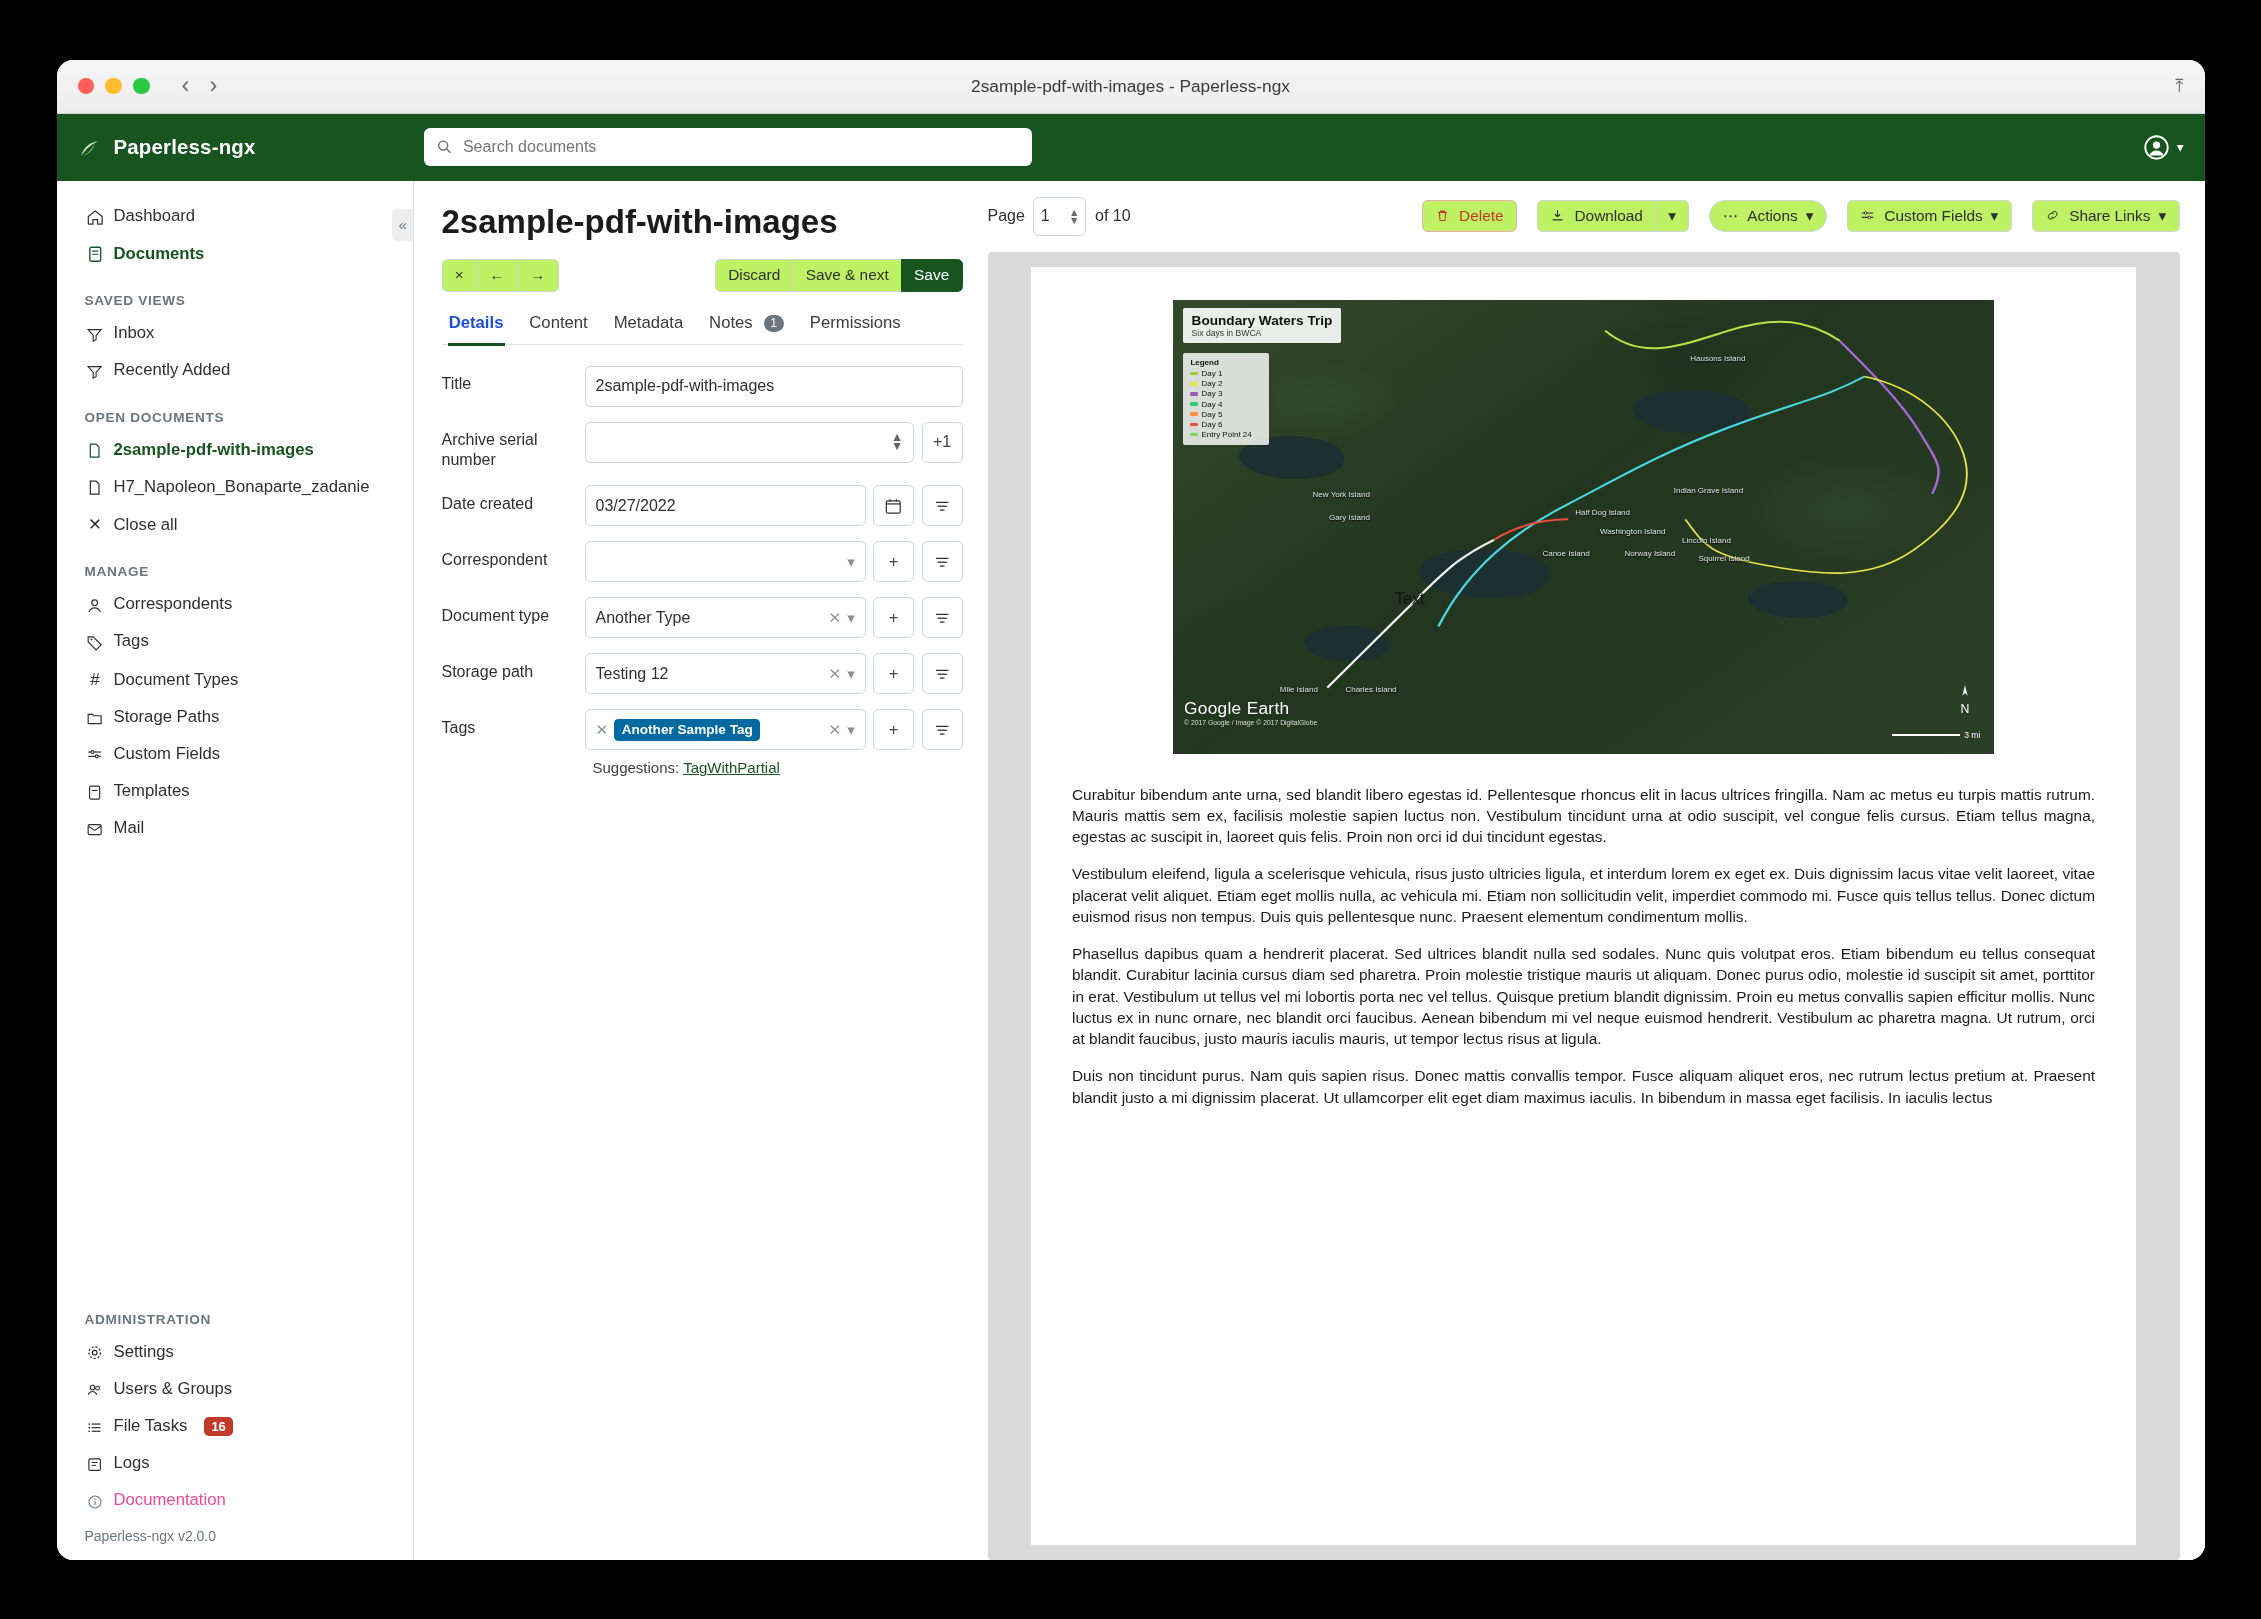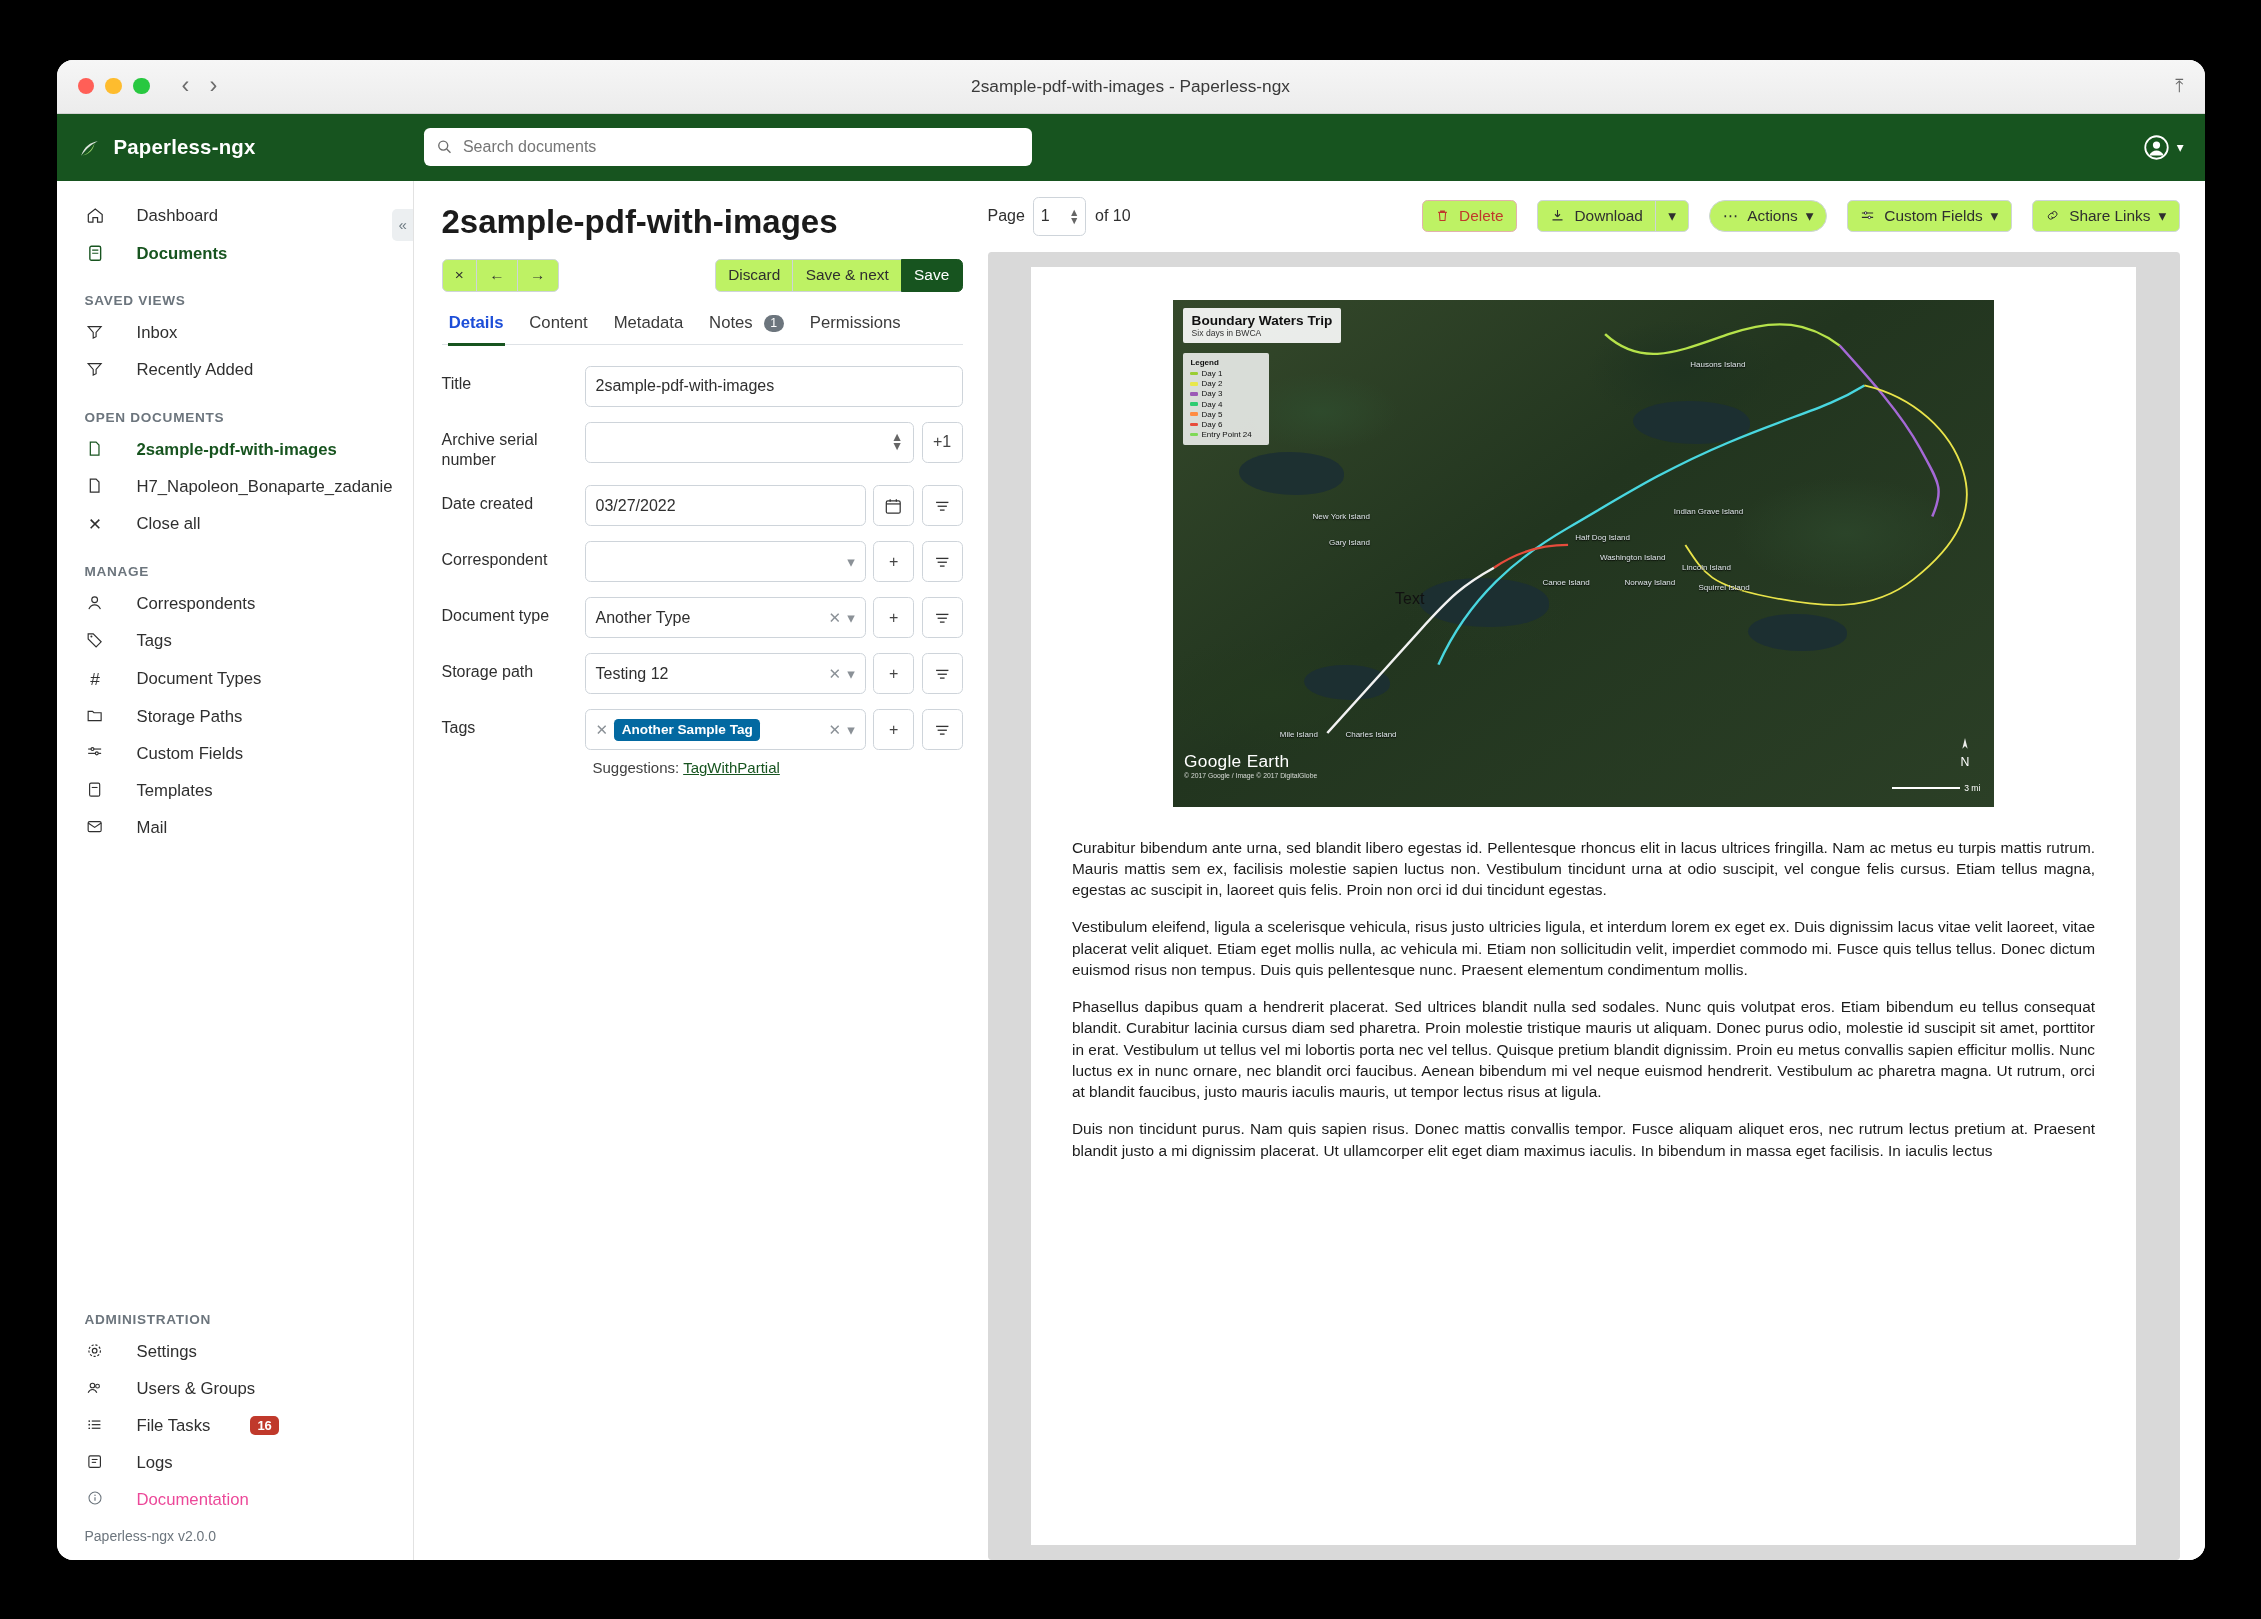--- a/index.html
+++ b/index.html
@@ -72,21 +72,21 @@
     font-size: 16.7px; color: #2f2f2f;
   }
   .collapse-handle {
     position: absolute; right: -0.6px; top: 28px;
     width: 21px; height: 32px; background: #eceff1;
     border-radius: 5px 0 0 5px;
     display: flex; align-items: center; justify-content: center;
     color: #6d7a82; font-size: 15px;
   }
   .nav-item {
-    display: flex; align-items: flex-start; gap: 31px;
+    display: flex; align-items: flex-end; gap: 8px;
     padding: 8.6px 0 8.6px 28px; color: #2f2f2f;
   }
   .nav-item.active { color: #17541f; font-weight: bold; }
   .nav-item .ico { width: 21px; display: inline-flex; justify-content: center; }
   .sec-title {
     padding: 21px 0 6.2px 28px; font-size: 13.6px; letter-spacing: 0.7px;
     color: #6c757d; font-weight: bold;
   }
   .badge-red {
     background: #c0392b; color: #fff; font-size: 13px; font-weight: bold;
@@ -152,21 +152,21 @@
   }
   .btn-danger { color: #c0392b; border-color: #e2b2ac; }
   .pviewer {
     flex: 1 1 auto; background: #d9d9d9; border-radius: 3.7px;
     padding: 15px; display: flex; justify-content: center; overflow: hidden;
   }
   .ppage { background: #fff; width: 1105px; padding: 33px 41px; overflow: hidden; }
   .ppage p { font-size: 15.4px; line-height: 1.38; color: #1c1c1c; text-align: justify; margin: 0 0 16px; }
   
   .mapimg {
-    width: 821px; height: 507px; margin: 0 auto 30px; position: relative;
+    width: 821px; height: 454px; margin: 0 auto 30px; position: relative;
     background: #27391f; overflow: hidden;
   }
   .map-terrain {
     position: absolute; inset: 0;
     background:
       radial-gradient(ellipse 111px 56px at 18% 22%, #2e4a2c 0%, transparent 70%),
       radial-gradient(ellipse 136px 74px at 62% 14%, #1f3320 0%, transparent 70%),
       radial-gradient(ellipse 160px 80px at 82% 46%, #2b4429 0%, transparent 70%),
       radial-gradient(ellipse 123px 68px at 38% 62%, #33503010 0%, transparent 70%),
       radial-gradient(ellipse 185px 86px at 12% 78%, #24391f 0%, transparent 70%),

